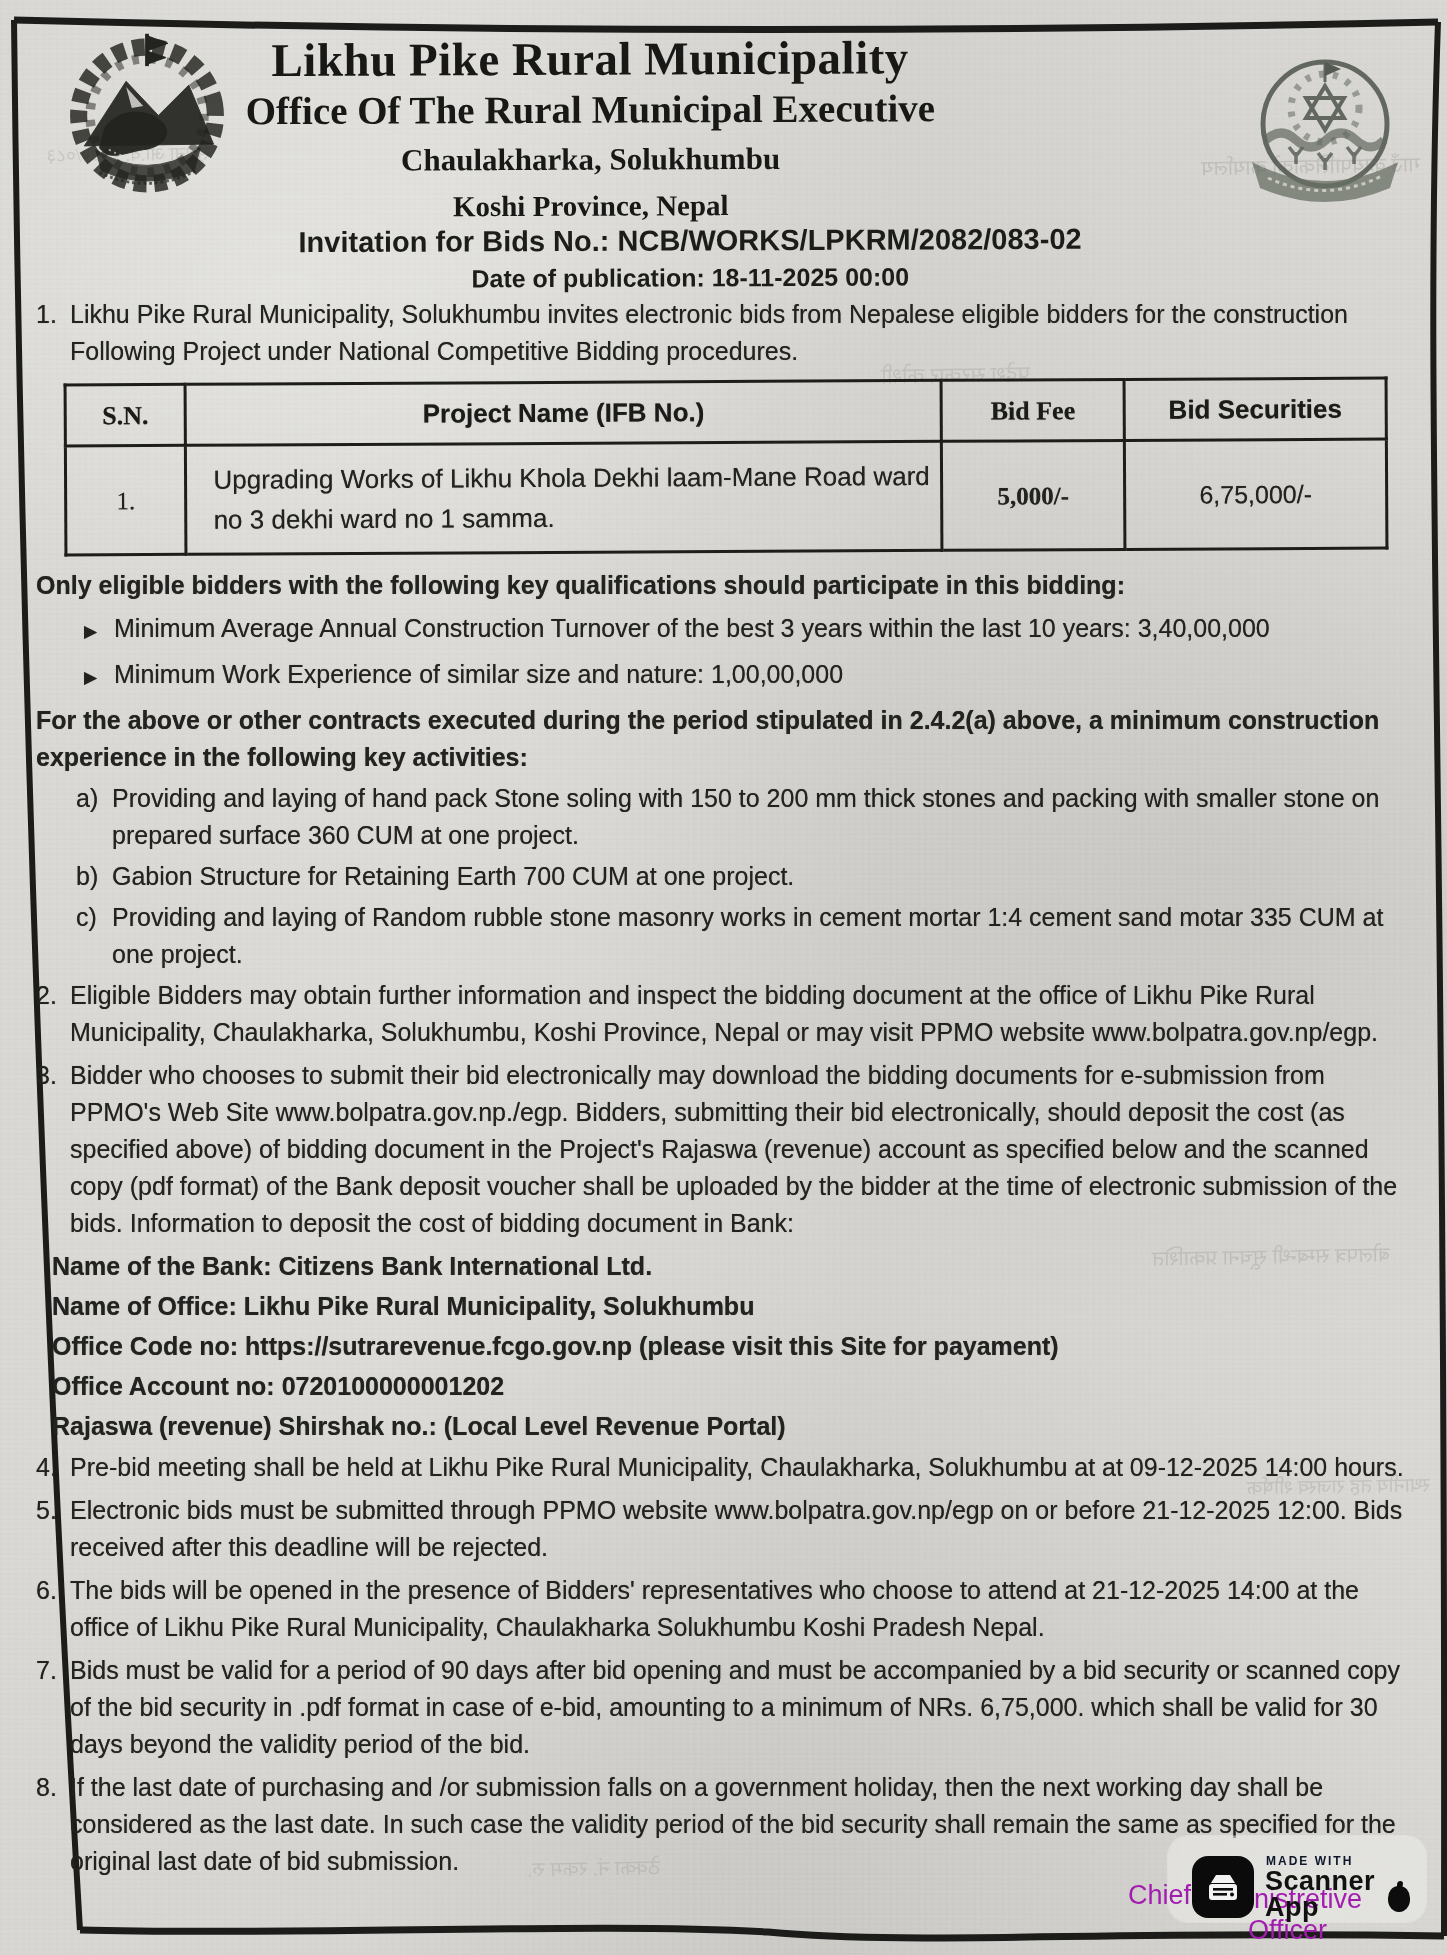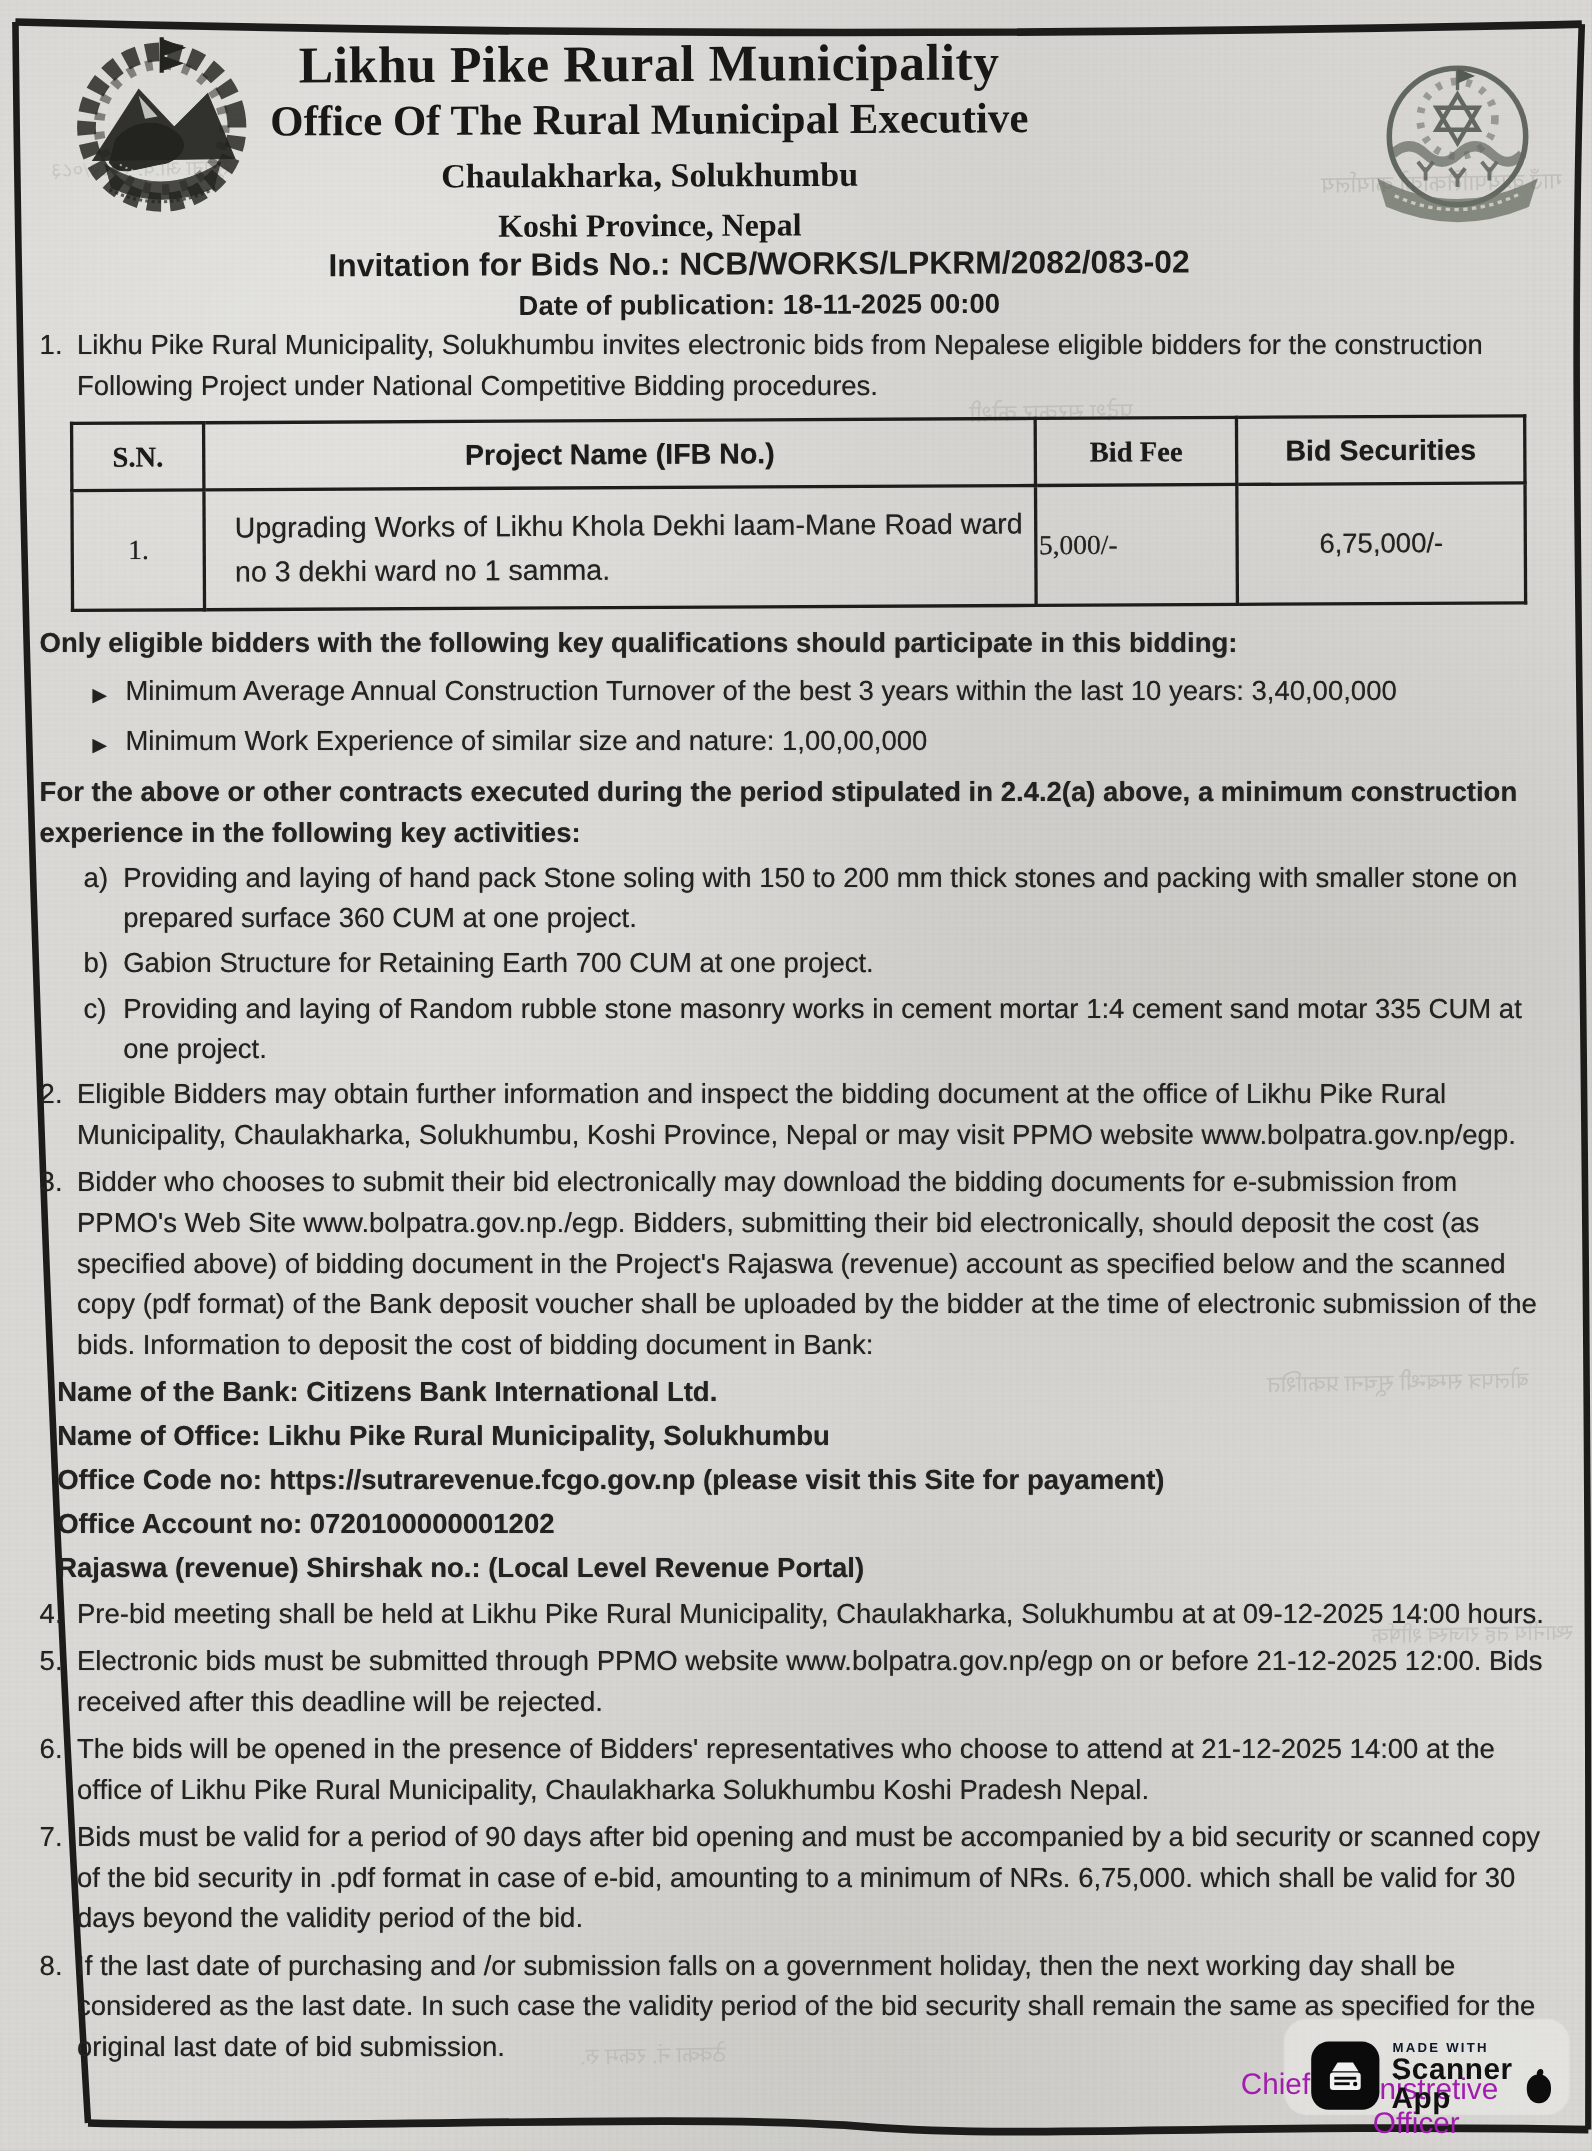--- a/index.html
+++ b/index.html
@@ -57,21 +57,21 @@
 
   
   .bidtable{margin:10px 0 14px 28px;width:1324px;border-collapse:collapse;
             transform:rotate(-0.3deg);}
   .bidtable th,.bidtable td{border:3px solid #1d1d1b;}
   .bidtable th{height:56px;font-size:26px;color:#1b1b19;}
   .th-sn,.th-fee{font-family:Liberation Serif, serif;}
   .bidtable td{height:98px;}
   .td-sn{width:118px;text-align:center;font-family:"Liberation Serif",serif;font-size:25px;}
   .td-project{width:740px;text-align:left;padding:4px 10px 4px 26px;font-size:26px;line-height:40px;}
-  .td-fee{width:182px;text-align:left;font-size:25px;font-family:"Liberation Serif",serif;}
+  .td-fee{width:182px;text-align:center;font-size:25px;font-family:"Liberation Serif",serif;font-weight:bold;}
   .td-sec{width:262px;text-align:center;font-size:25px;}
 
   
   .sign{position:absolute;z-index:6;color:#a21caf;font-size:27px;}
   .sign.left{left:1128px;top:1880px;}
   .sign.right{left:1248px;top:1884px;}
   .wm-panel{position:absolute;left:1168px;top:1836px;width:258px;height:86px;z-index:5;
             background:rgba(236,236,233,.55);border-radius:20px;box-shadow:0 0 0 1px rgba(255,255,255,.25);}
   .wm-icon{position:absolute;left:1192px;top:1856px;width:62px;height:62px;z-index:7;
            background:#0b0b0b;border-radius:16px;display:flex;align-items:center;justify-content:center;}

